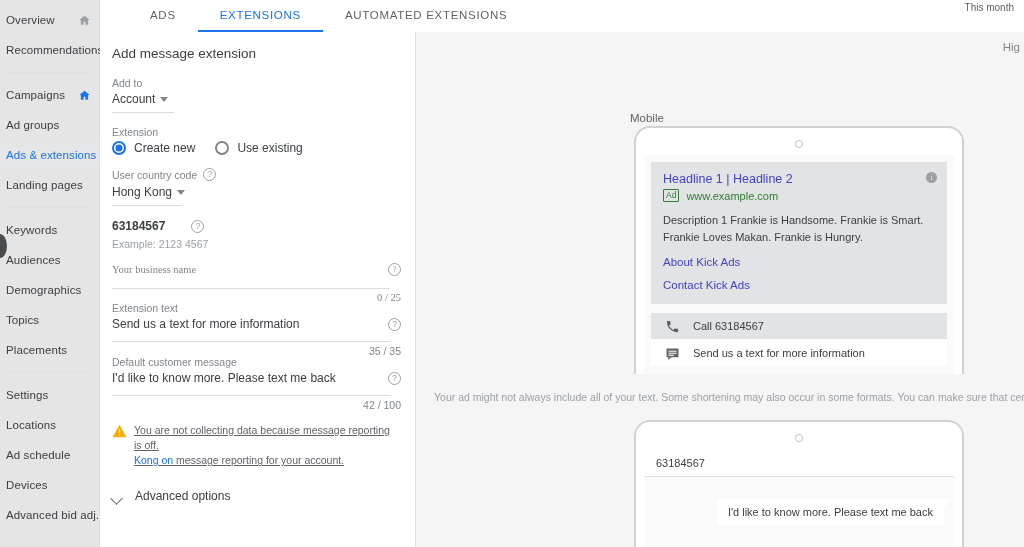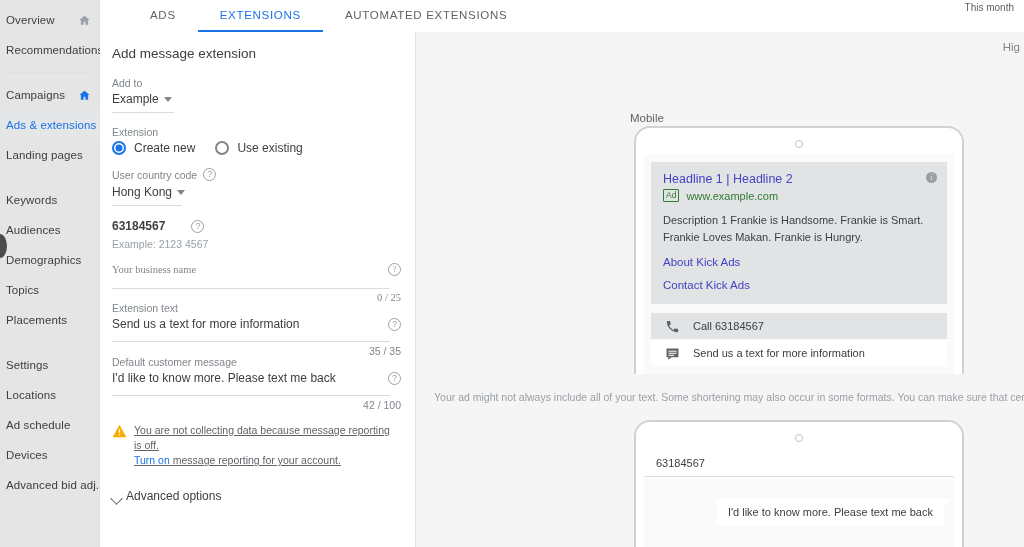--- a/index.html
+++ b/index.html
@@ -120,21 +120,21 @@
   }
   .row-between { display: flex; align-items: center; justify-content: space-between; }
   .counter { font-size: 10.5px; color: #80868b; text-align: right; }
 
   .warn-box { display: flex; gap: 7px; margin-top: 12px; padding-right: 4px; }
   .warn-tri { width: 15px; height: 14px; flex: 0 0 15px; margin-top: 1px; }
   .warn-txt { font-size: 10.5px; color: #5f6368; line-height: 1.45; text-decoration: underline; }
   .warn-txt a { color: #1a73e8; text-decoration: none; cursor: pointer; }
 
   .adv-opts {
-    display: flex; align-items: flex-end; gap: 5px;
+    display: flex; align-items: flex-end; gap: 14px;
     margin-top: 20px; font-size: 12px; color: #3c4043; cursor: pointer;
   }
   .chev-down {
     width: 9px; height: 9px; border-right: 1.6px solid #5f6368;
     border-bottom: 1.6px solid #5f6368; transform: rotate(45deg);
     margin-top: -4px; flex: 0 0 9px;
   }
 
   
   .preview-col {
@@ -234,20 +234,23 @@
         <div class="nav-item">
           <span class="lbl">Recommendations</span>
         </div>
         <div class="nav-sep"></div>
         <div class="nav-item">
           <span class="lbl">Campaigns</span>
           <svg class="home-icon" viewBox="0 0 24 24">
             <path fill="#1a73e8" d="M12 3 2.5 11h2.8v9h5v-5.5h3.4V20h5v-9h2.8z"></path>
           </svg>
         </div>
+        <div class="nav-item">
+          <span class="lbl">Ad groups</span>
+        </div>
         <div class="nav-item active">
           <span class="lbl">Ads &amp; extensions</span>
         </div>
         <div class="nav-item">
           <span class="lbl">Landing pages</span>
         </div>
         <div class="nav-sep"></div>
         <div class="nav-item">
           <span class="lbl">Keywords</span>
         </div>
@@ -297,21 +300,21 @@
     </div>
 
     <div class="content">
 
       <section class="form-col">
         <div class="form-title">Add message extension</div>
 
         <div class="field-block">
           <div class="flabel">Add to</div>
           <div class="sel-row">
-            <span class="fvalue">Example</span>
+            <span class="fvalue">Account</span>
             <span class="caret"></span>
           </div>
           <div class="underline u-short"></div>
         </div>
 
         <div class="field-block">
           <div class="flabel">Extension</div>
           <div class="radio-row">
             <span class="radio on"></span>
             <span class="radio-lbl">Create new</span>
@@ -370,21 +373,21 @@
         </div>
 
         <div class="warn-box">
           <svg class="warn-tri" viewBox="0 0 24 22">
             <path d="M12 1 L23 21 L1 21 Z" fill="#f9ab00"></path>
             <rect x="11" y="8" width="2" height="6" fill="#fff"></rect>
             <rect x="11" y="16" width="2" height="2" fill="#fff"></rect>
           </svg>
           <div class="warn-txt">
             <span>You are not collecting data because message reporting is off.</span><br>
-            <a>Turn on</a><span> message reporting for your account.</span>
+            <a>Kong on</a><span> message reporting for your account.</span>
           </div>
         </div>
 
         <div class="adv-opts">
           <span class="chev-down"></span>
           <span>Advanced options</span>
         </div>
       </section>
 
       <section class="preview-col">

